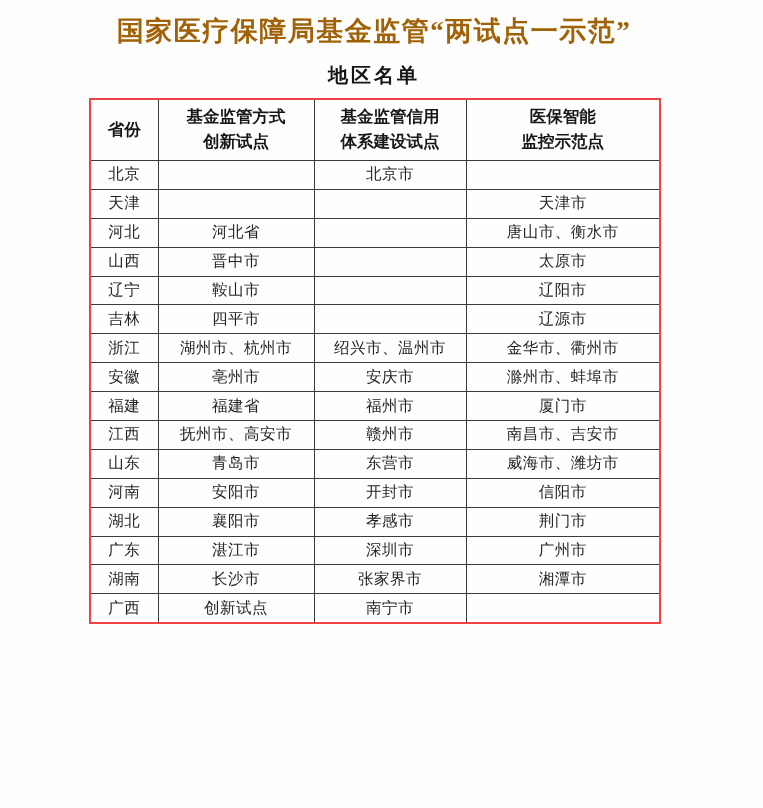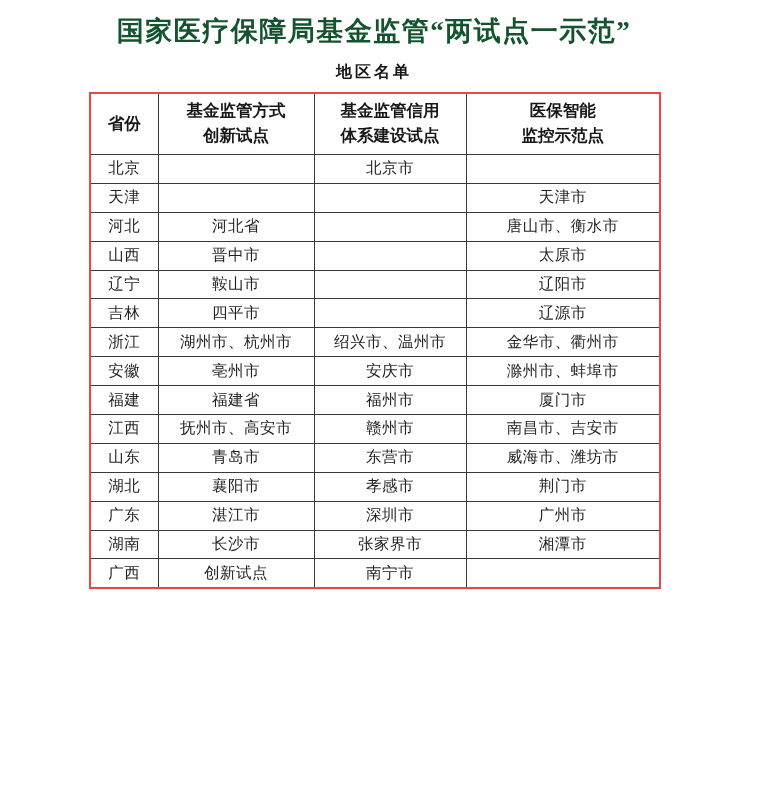--- a/index.html
+++ b/index.html
@@ -26,29 +26,29 @@
     top: 0;
     width: 570px;
   }
   .doc-title {
     margin: 0;
     padding-top: 13px;
     text-align: center;
     font-size: 27px;
     font-weight: 700;
     letter-spacing: 1.5px;
-    color: #14532d;
+    color: #a16207;
     white-space: nowrap;
   }
   .doc-subtitle {
     margin: 0;
     padding-top: 13px;
     padding-bottom: 9px;
     text-align: center;
-    font-size: 16px;
+    font-size: 20px;
     font-weight: 700;
     letter-spacing: 3px;
     color: #151515;
   }
   table.region-table {
     border-collapse: collapse;
     table-layout: fixed;
     width: 570px;
     border: 2px solid #ef4444;
   }
@@ -163,20 +163,26 @@
             <td>赣州市</td>
             <td>南昌市、吉安市</td>
           </tr>
           <tr>
             <td>山东</td>
             <td>青岛市</td>
             <td>东营市</td>
             <td>威海市、潍坊市</td>
           </tr>
           <tr>
+            <td>河南</td>
+            <td>安阳市</td>
+            <td>开封市</td>
+            <td>信阳市</td>
+          </tr>
+          <tr>
             <td>湖北</td>
             <td>襄阳市</td>
             <td>孝感市</td>
             <td>荆门市</td>
           </tr>
           <tr>
             <td>广东</td>
             <td>湛江市</td>
             <td>深圳市</td>
             <td>广州市</td>

